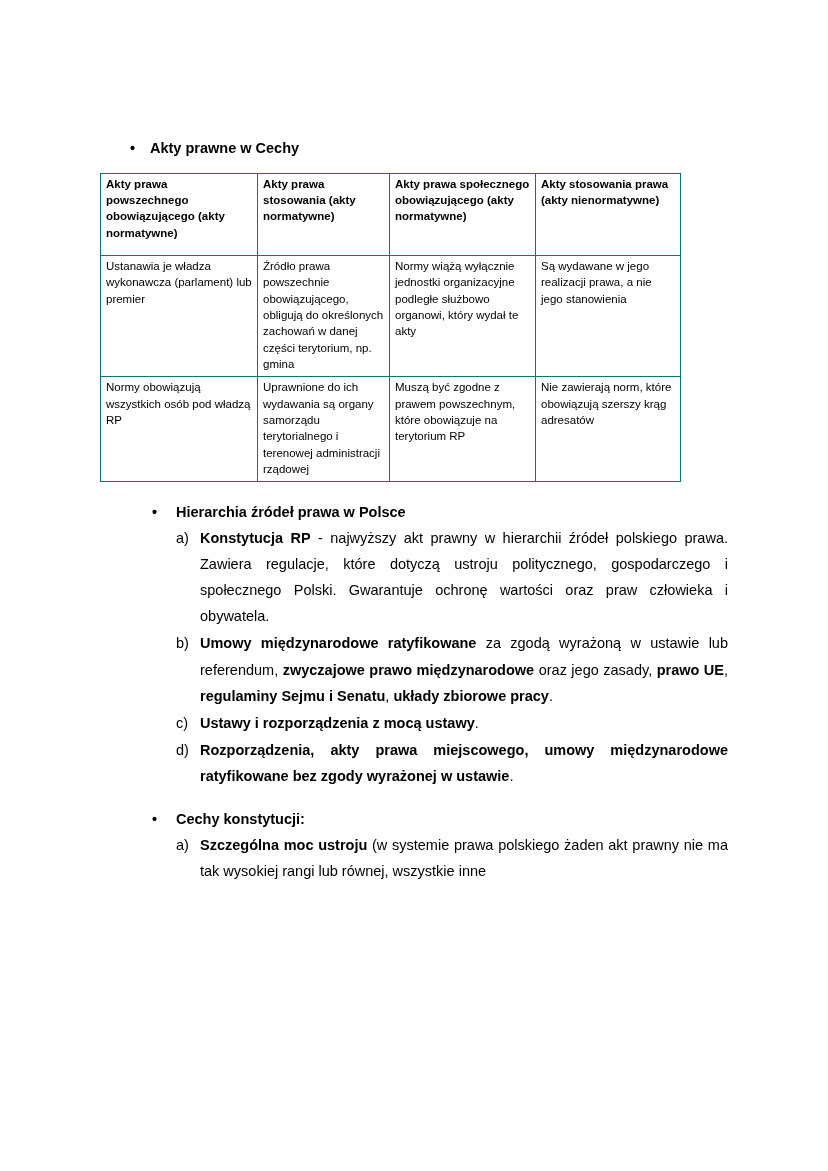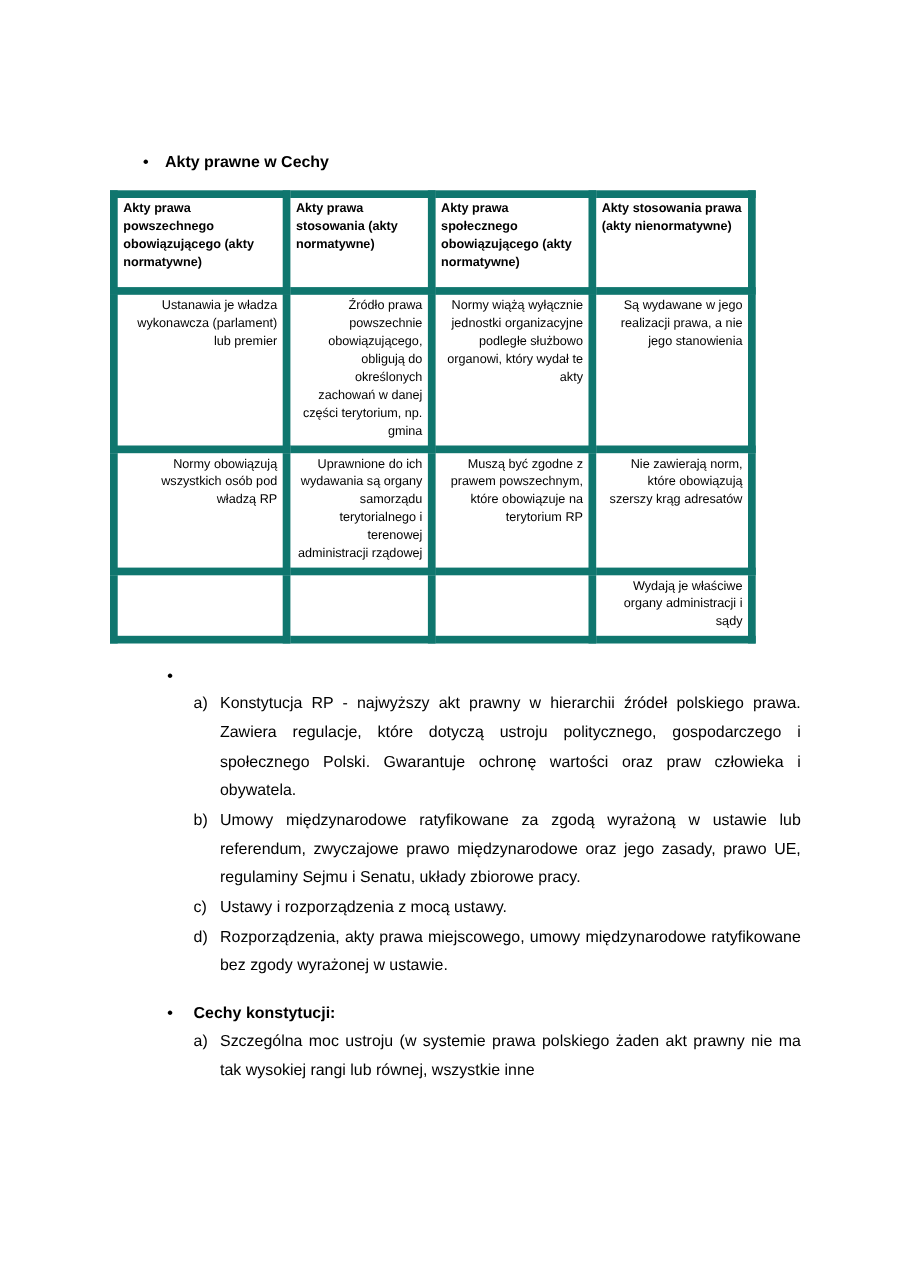--- a/index.html
+++ b/index.html
@@ -37,48 +37,48 @@
   table.acts-table {
     border-collapse: collapse;
     table-layout: fixed;
     width: 580px;
     margin-top: 13px;
     font-size: 11.5px;
     line-height: 1.42;
   }
   table.acts-table th,
   table.acts-table td {
-    border: 7px solid #0f766e;
+    border: 1px solid #0f766e;
     vertical-align: top;
     text-align: left;
     padding: 2px 5px 4px 5px;
     word-wrap: break-word;
   }
   table.acts-table th { font-weight: 700; padding-bottom: 14px; }
-  table.acts-table td { font-weight: 400; text-align: right; }
+  table.acts-table td { font-weight: 400; }
 
   .lettered-list {
     margin-left: 76px;
     width: 552px;
     font-size: 14.5px;
     line-height: 1.8;
   }
   .list-item {
     display: flex;
     margin-top: 1px;
   }
   .list-item .marker {
     flex: none;
     width: 24px;
   }
   .list-item .item-text {
     flex: 1;
     text-align: justify;
   }
-  .bold { font-weight: 400; margin-top: 24px; }
+  .bold { font-weight: 700; margin-top: 24px; }
 </style>
 </head>
 <body>
 
 <div class="page">
 
   <div class="heading-bullet heading-first">
     <span class="bullet">•</span>
     <span class="heading-text">Akty prawne w Cechy</span>
   </div>
@@ -104,31 +104,26 @@
           <td>Źródło prawa powszechnie obowiązującego, obligują do określonych zachowań w danej części terytorium, np. gmina</td>
           <td>Normy wiążą wyłącznie jednostki organizacyjne podległe służbowo organowi, który wydał te akty</td>
           <td>Są wydawane w jego realizacji prawa, a nie jego stanowienia</td>
         </tr>
         <tr>
           <td>Normy obowiązują wszystkich osób pod władzą RP</td>
           <td>Uprawnione do ich wydawania są organy samorządu terytorialnego i terenowej administracji rządowej</td>
           <td>Muszą być zgodne z prawem powszechnym, które obowiązuje na terytorium RP</td>
           <td>Nie zawierają norm, które obowiązują szerszy krąg adresatów</td>
         </tr>
-        <tr>
-          <td></td>
-          <td></td>
-          <td></td>
-          <td>Wydają je właściwe organy administracji i sądy</td>
-        </tr>
       </tbody>
   </table>
 
   <div class="heading-bullet heading-mid">
     <span class="bullet">•</span>
+    <span class="heading-text">Hierarchia źródeł prawa w Polsce</span>
   </div>
 
   <div id="hierarchy-list" class="lettered-list">
       <div class="list-item">
         <span class="marker">a)</span>
         <span class="item-text"><span class="bold">Konstytucja RP</span><span> - najwyższy akt prawny w hierarchii źródeł polskiego prawa. Zawiera regulacje, które dotyczą ustroju politycznego, gospodarczego i społecznego Polski. Gwarantuje ochronę wartości oraz praw człowieka i obywatela.</span></span>
       </div>
       <div class="list-item">
         <span class="marker">b)</span>
         <span class="item-text"><span class="bold">Umowy międzynarodowe ratyfikowane</span><span> za zgodą wyrażoną w ustawie lub referendum, </span><span class="bold">zwyczajowe prawo międzynarodowe</span><span> oraz jego zasady, </span><span class="bold">prawo UE</span><span>, </span><span class="bold">regulaminy Sejmu i Senatu</span><span>, </span><span class="bold">układy zbiorowe pracy</span><span>.</span></span>

